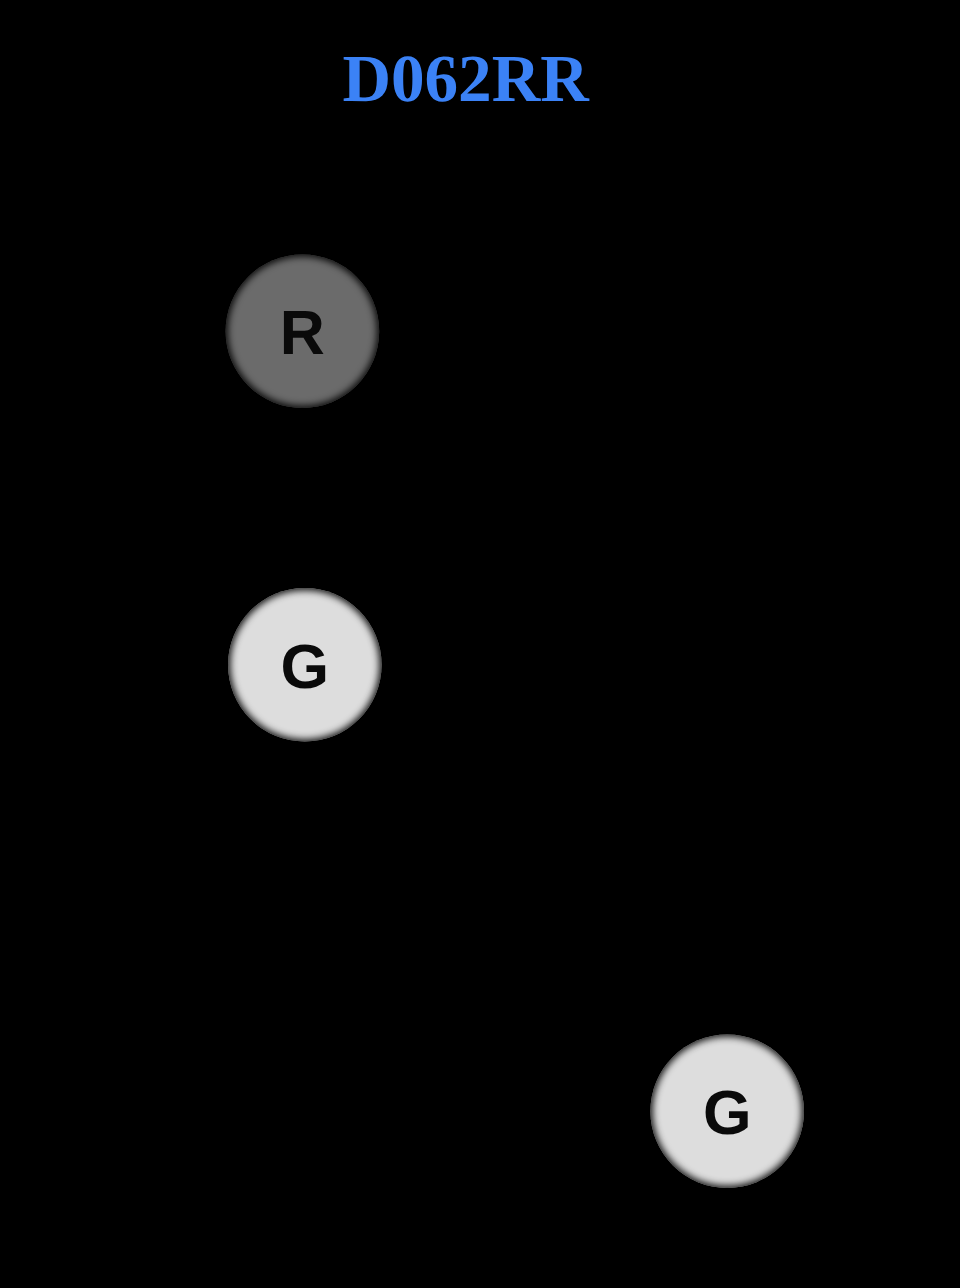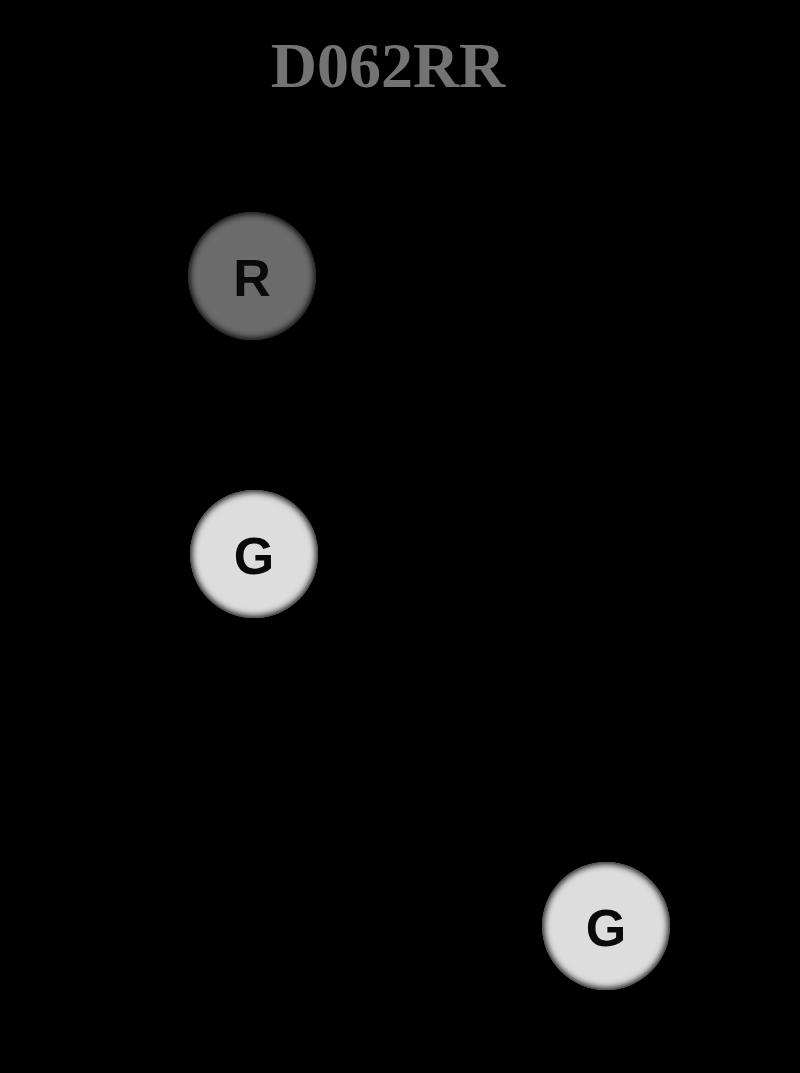--- a/index.html
+++ b/index.html
@@ -15,23 +15,23 @@
       background: #000000;
     }
     .title {
       position: absolute;
       left: 0;
       top: 34px;
       width: 776px;
       text-align: center;
       font-family: "Liberation Serif", "DejaVu Serif", serif;
       font-weight: bold;
-      font-size: 64px;
+      font-size: 56px;
       line-height: 64px;
-      color: #737373;
+      color: #3b82f6;
       letter-spacing: 0px;
     }
     .disc {
       position: absolute;
       width: 128px;
       height: 128px;
       border-radius: 50%;
       display: flex;
       align-items: center;
       justify-content: center;

